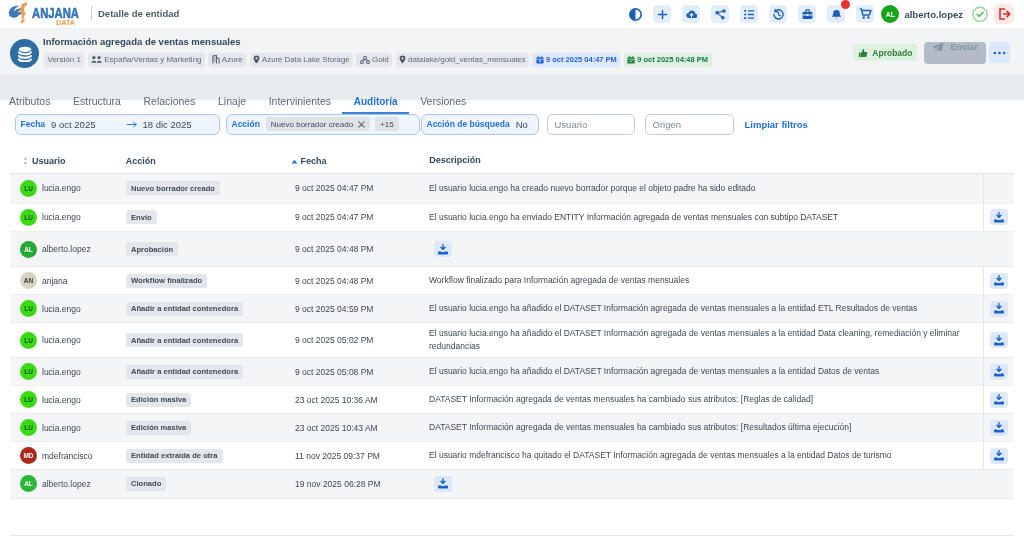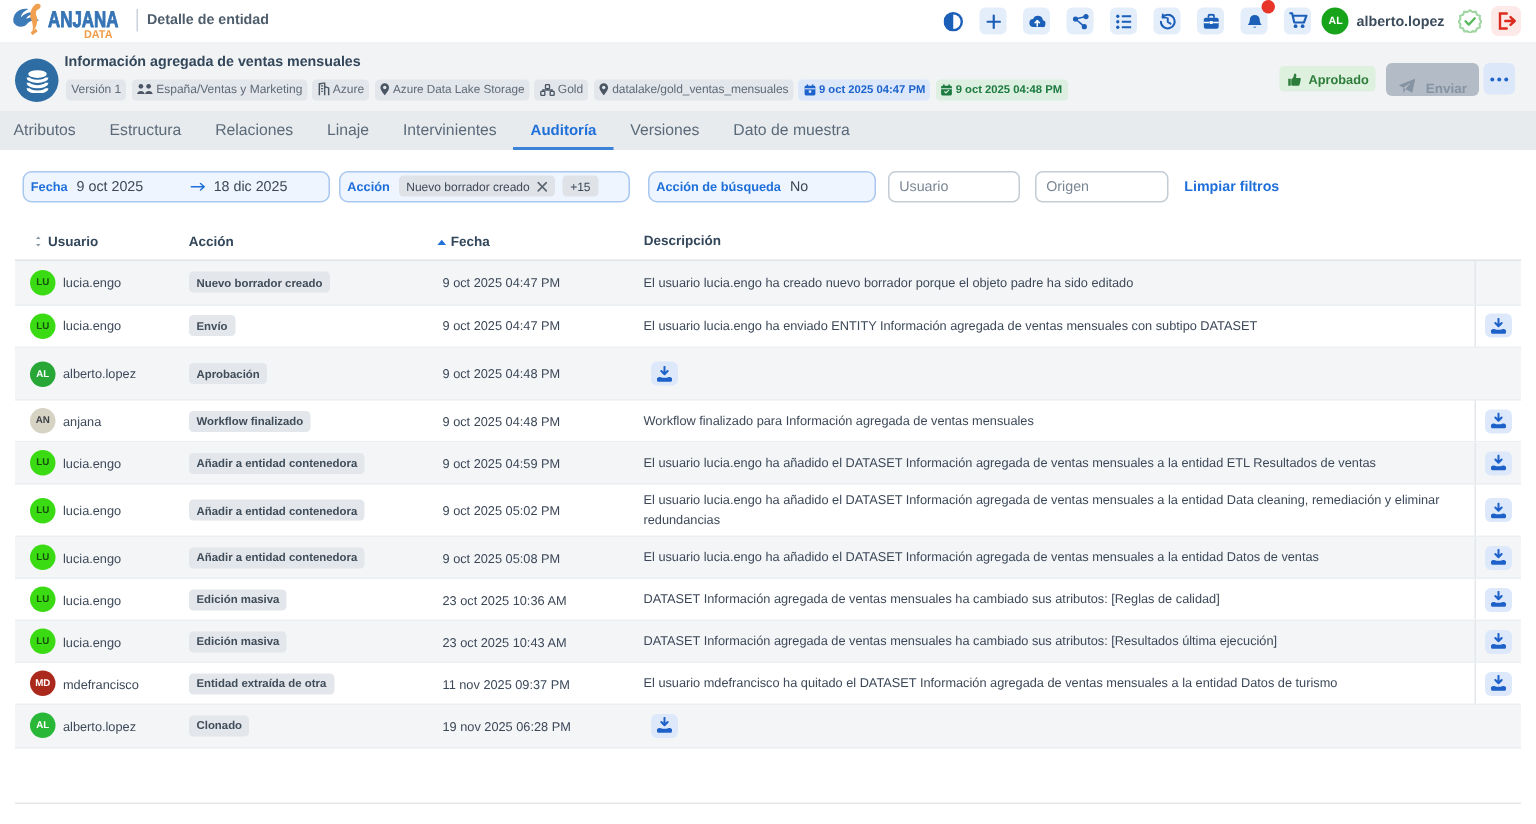--- a/index.html
+++ b/index.html
@@ -25,26 +25,26 @@
 .band { position:absolute; top:28px; left:0; width:1024px; height:46px; background:#f1f3f5; }
 .entity-ic { position:absolute; left:10px; top:11px; width:29px; height:29px; border-radius:50%; background:#2e6da4; display:flex; align-items:center; justify-content:center; }
 .entity-title { position:absolute; left:43px; top:8px; font-size:9.5px; font-weight:bold; color:#33475b; }
 .chiprow { position:absolute; left:44px; top:24.5px; display:flex; align-items:center; }
 .chip { height:14px; border-radius:3px; background:#e3e6ea; color:#5f6b78; font-size:8px; display:flex; align-items:center; padding:0 3.5px; margin-right:3.3px; white-space:nowrap; }
 .chip svg { margin-right:2px; flex:none; }
 .chip.blue { background:#dce8fa; color:#1e63cc; font-weight:bold; font-size:7.5px; padding:0 3.5px; }
 .chip.green { background:#dcefe0; color:#1d7a41; font-weight:bold; font-size:7.5px; padding:0 3.5px; }
 .band-right { position:absolute; right:14px; top:14px; height:21px; display:flex; align-items:center; }
 .aprobado { height:17px; border-radius:3px; background:#def0de; color:#2d7d3b; font-size:8.5px; font-weight:bold; display:flex; align-items:center; padding:0 5px; }
-.enviar { height:22px; border-radius:4px; background:#b3bcc6; color:#8593a2; font-size:9px; font-weight:bold; display:flex; align-items:flex-end; padding:0 8px; margin-left:7px; }
+.enviar { height:22px; border-radius:4px; background:#b3bcc6; color:#8593a2; font-size:9px; font-weight:bold; display:flex; align-items:flex-start; padding:0 8px; margin-left:7px; }
 .dots { height:21px; width:21px; border-radius:4px; background:#dce8fa; display:flex; align-items:center; justify-content:center; margin-left:3px; }
 
 
 .tabbar { position:absolute; top:74px; left:0; width:1024px; height:26px; background:#e8ebee; display:flex; }
-.tab { font-size:10.5px; color:#5a6a79; display:flex; align-items:center; height:26px; padding:0 11.3px; white-space:nowrap; }
+.tab { font-size:10.5px; color:#5a6a79; display:flex; align-items:center; height:26px; padding:0 11.3px; white-space:nowrap;margin-top:14px; }
 .tab:first-child { padding-left:9px; }
 .tab.active { color:#1f6fd9; font-weight:bold; font-size:10px; border-bottom:2.5px solid #3b82d9; padding-top:2.5px;text-align:center; }
 
 
 .filters { position:absolute; top:114px; left:14.5px; display:flex; align-items:center; }
 .fbox { height:20.5px; border:1px solid #a9c8ef; background:#eef5fe; border-radius:6px; display:flex; align-items:center; font-size:9.5px; }
 .fbox .flabel { color:#1e6fd9; font-weight:bold; font-size:8.5px; margin:0 6px 0 5px; }
 .fbox .fval { color:#3c4858; }
 .fchip { height:14px; background:#dfe3e8; border-radius:3px; color:#3c4858; font-size:8px; display:flex; align-items:center; padding:0 5px; margin-right:5px; white-space:nowrap; }
 .finput { height:20.5px; border:1px solid #c4ccd4; background:#fff; border-radius:5px; color:#7a8694; font-size:9.5px; display:flex; align-items:center; padding:0 7px; }
@@ -232,40 +232,39 @@
 </div>
 
 <div class="tabbar">
   <div class="tab" style="padding-left:9px">Atributos</div>
   <div class="tab">Estructura</div>
   <div class="tab">Relaciones</div>
   <div class="tab">Linaje</div>
   <div class="tab">Intervinientes</div>
   <div class="tab active">Auditoría</div>
   <div class="tab">Versiones</div>
-  <div class="tab">Dato de muestra</div>
 </div>
 
 <div class="filters">
   <div class="fbox" style="width:205px">
     <span class="flabel">Fecha</span>
     <span class="fval">9 oct 2025</span>
     <svg viewBox="0 0 12 8" width="10" height="7" style="margin:0 5px 0 32px">
         <path d="M0.5,4 H11 M8,1.4 L11,4 L8,6.6" fill="none" stroke="#1e6fd9" stroke-width="1.15" stroke-linecap="round" stroke-linejoin="round"></path>
       </svg>
     <span class="fval">18 dic 2025</span>
   </div>
   <div class="fbox" style="width:194px; margin-left:6px">
     <span class="flabel">Acción</span>
     <span class="fchip">Nuevo borrador creado<svg viewBox="0 0 7 7" width="7" height="7" style="margin-left:5px">
           <path d="M0.8,0.8 L6.2,6.2 M6.2,0.8 L0.8,6.2" stroke="#5a6671" stroke-width="1.1" stroke-linecap="round"></path>
         </svg></span>
     <span class="fchip">+15</span>
   </div>
-  <div class="fbox" style="width:152px; margin-left:12px">
+  <div class="fbox" style="width:118px; margin-left:1px">
     <span class="flabel">Acción de búsqueda</span>
     <span class="fval">No</span>
   </div>
   <div class="finput" style="width:88px; margin-left:8px">Usuario</div>
   <div class="finput" style="width:89px; margin-left:10px">Origen</div>
   <div class="limpiar" style="margin-left:11px">Limpiar filtros</div>
 </div>
 
 <div class="table">
   <div class="thead">

